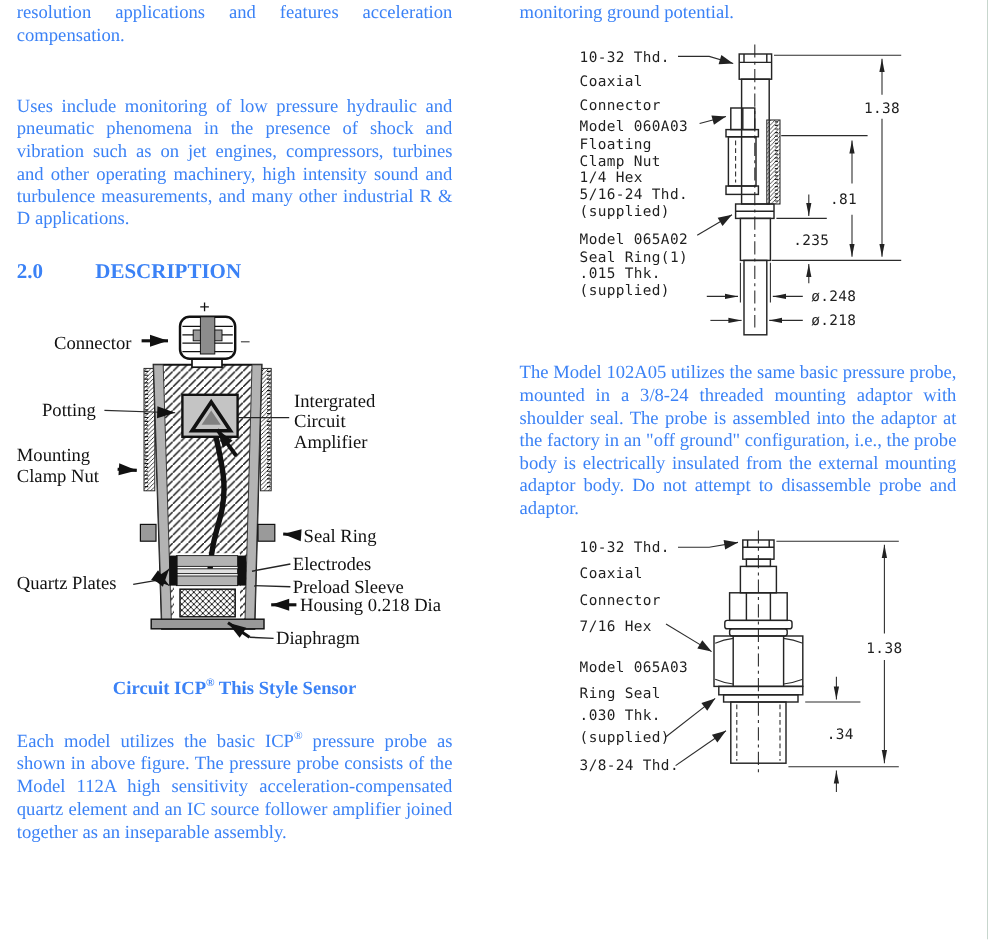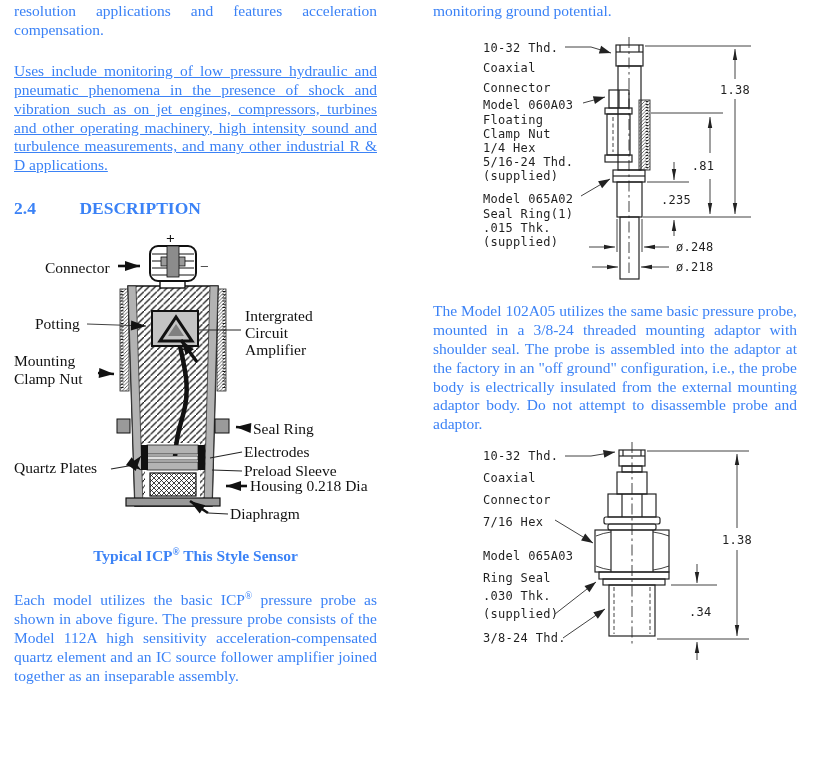--- a/index.html
+++ b/index.html
@@ -2,21 +2,21 @@
 <html><head>
 <meta charset="utf-8">
 <style>
   html,body{margin:0;padding:0;background:#ffffff;}
   .page{position:relative;width:823px;height:783px;background:#ffffff;color:#3b82f6;
         font-family:"Liberation Serif",serif;overflow:hidden;border-right:4px solid #14532d;}
   .col{position:absolute;top:2px;}
   #colL{left:14px;width:363px;}
   #colR{left:433px;width:364px;}
   p{margin:0;font-size:15.5px;line-height:18.9px;text-align:justify;}
-  .mt1{margin-top:22px;text-decoration:underline;}
+  .mt1{margin-top:40px;}
   .mt2{margin-top:21px;}
   .mt3{margin-top:22px;}
   .mtR{margin-top:19px;}
   .h2{margin-top:23px;font-size:17.5px;font-weight:bold;}
   .h2 .hnum{display:inline-block;width:61px;}
   .caption{font-weight:bold;font-size:15.5px;line-height:19px;}
   .center{text-align:center;}
   .justify{text-align:justify;}
   .capfig{margin-top:14px;}
   .cap1{margin-top:11px;}
@@ -35,21 +35,21 @@
 </head>
 <body>
 
 <div class="page">
 
   <div class="col" id="colL">
     <p>resolution applications and features acceleration compensation.</p>
     <p class="mt1">Uses include monitoring of low pressure hydraulic and pneumatic phenomena in the presence of shock and vibration such as on jet engines, compressors, turbines and other operating machinery, high intensity sound and turbulence measurements, and many other industrial R &amp; D applications.</p>
 
     <div class="h2">
-      <span class="hnum">2.4</span>
+      <span class="hnum">2.0</span>
       <span>DESCRIPTION</span>
     </div>
 
 
     <svg class="figL" width="350" height="296" viewBox="0 0 350 296">
       <defs>
         <pattern id="hA" width="6.5" height="6.5" patternUnits="userSpaceOnUse">
           <path d="M-1,7.5 L7.5,-1" stroke="#161616" stroke-width="1.25"></path>
         </pattern>
         <pattern id="hB" width="3.5" height="3.5" patternUnits="userSpaceOnUse">
@@ -148,21 +148,21 @@
         <text class="serif" x="236" y="258">Housing 0.218 Dia</text>
         <line class="thick" x1="233" y1="253" x2="212" y2="253" marker-end="url(#mLa)"></line>
 
         <text class="serif" x="216" y="286">Diaphragm</text>
         <line class="ln" x1="214" y1="281" x2="194" y2="280"></line>
         <line class="thick" x1="194" y1="280" x2="176" y2="268" marker-end="url(#mLa)"></line>
       </g>
     </svg>
 
     <div class="caption center capfig">
-      <span>Typical ICP</span><sup>®</sup><span> This Style Sensor</span>
+      <span>Circuit ICP</span><sup>®</sup><span> This Style Sensor</span>
     </div>
 
     <p class="mt3">
       <span>Each model utilizes the basic ICP</span><sup>®</sup><span> pressure probe as shown in above figure. The pressure probe consists of the Model 112A high sensitivity acceleration-compensated quartz element and an IC source follower amplifier joined together as an inseparable assembly.</span>
     </p>
   </div>
 
   <div class="col" id="colR">
     <p>monitoring ground potential.</p>
 

